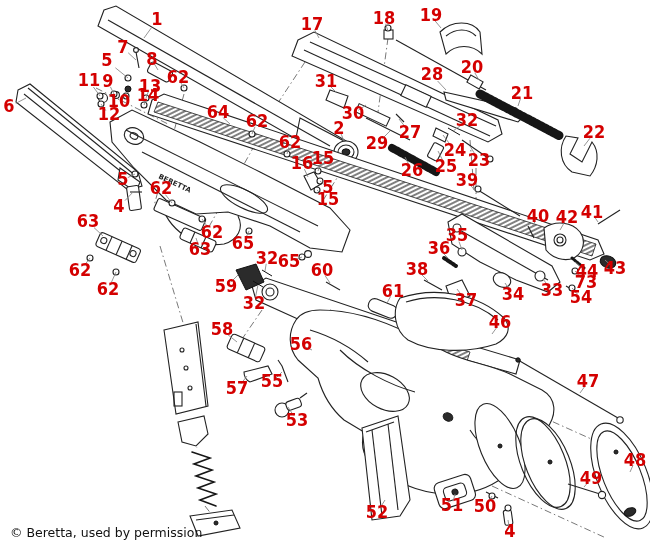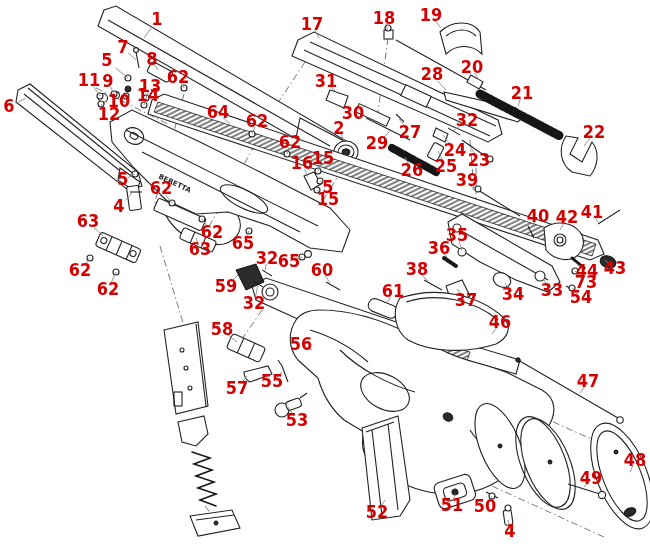--- a/index.html
+++ b/index.html
@@ -431,13 +431,14 @@
       <div class="part-label" style="left: 500px; top: 323px; color: rgb(212, 0, 0);">46</div>
       <div class="part-label" style="left: 588px; top: 382px; color: rgb(212, 0, 0);">47</div>
       <div class="part-label" style="left: 635px; top: 461px; color: rgb(212, 0, 0);">48</div>
       <div class="part-label" style="left: 591px; top: 479px; color: rgb(212, 0, 0);">49</div>
       <div class="part-label" style="left: 377px; top: 513px; color: rgb(212, 0, 0);">52</div>
       <div class="part-label" style="left: 452px; top: 506px; color: rgb(212, 0, 0);">51</div>
       <div class="part-label" style="left: 485px; top: 507px; color: rgb(212, 0, 0);">50</div>
       <div class="part-label" style="left: 510px; top: 532px; color: rgb(212, 0, 0);">4</div>
     </div>
 
+  <div id="copyright">© Beretta, used by permission</div>
 </div>
 
 </body></html>

